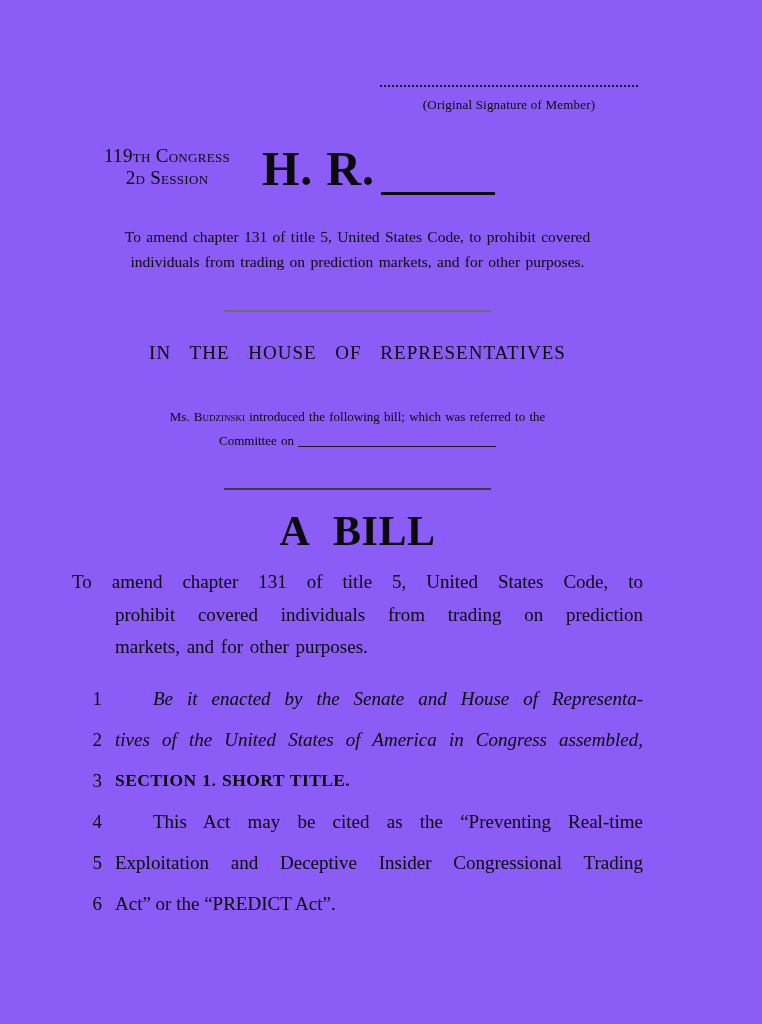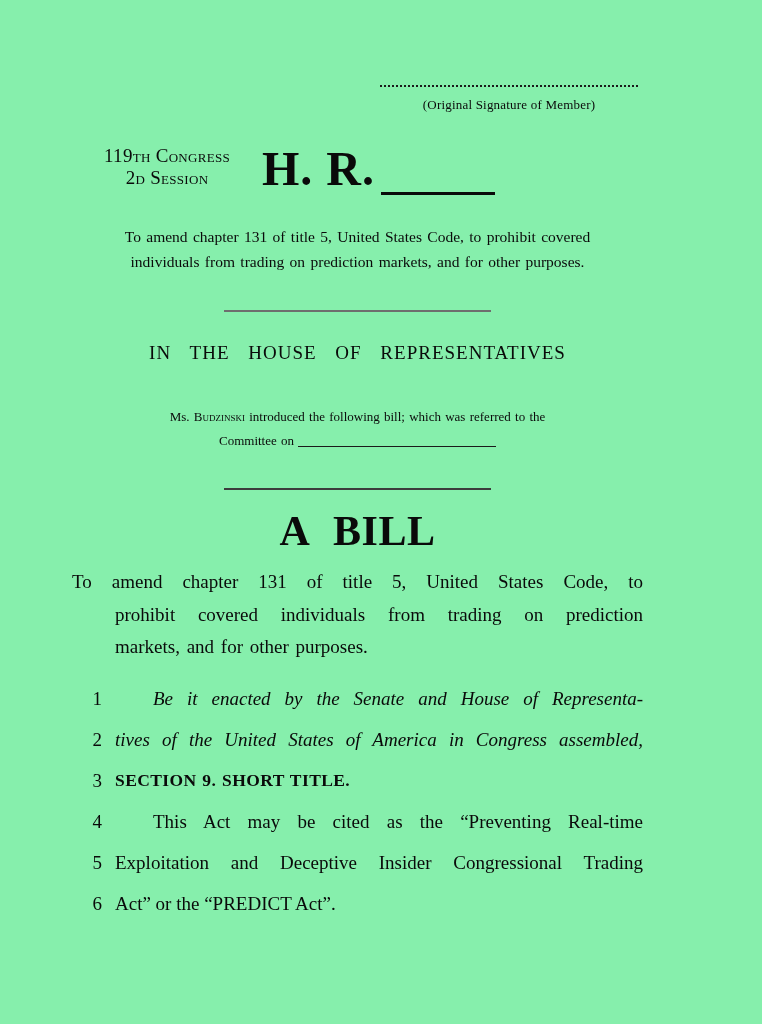--- a/index.html
+++ b/index.html
@@ -4,21 +4,21 @@
 <style>
   * { margin: 0; padding: 0; box-sizing: border-box; }
   html, body { background: #ffffff; }
   body { font-family: "Liberation Serif", serif; color: #0a0a0a; }
 
   .page {
     position: relative;
     width: 762px;
     height: 1024px;
     margin: 0 auto;
-    background: #86efac;
+    background: #8b5cf6;
     overflow: hidden;
     padding: 0 119px 0 72px; 
   }
 
   
   .sig-block {
     margin-top: 85px;
     margin-left: 308px;
     width: 258px;
   }
@@ -203,21 +203,21 @@
     <div class="bline">
       <span class="lnum">1</span>
       <div class="ltext italic ind just">Be it enacted by the Senate and House of Representa-</div>
     </div>
     <div class="bline">
       <span class="lnum">2</span>
       <div class="ltext italic just">tives of the United States of America in Congress assembled,</div>
     </div>
     <div class="bline">
       <span class="lnum">3</span>
-      <div class="ltext sechead">SECTION 9. SHORT TITLE.</div>
+      <div class="ltext sechead">SECTION 1. SHORT TITLE.</div>
     </div>
     <div class="bline">
       <span class="lnum">4</span>
       <div class="ltext ind just">This Act may be cited as the “Preventing Real-time</div>
     </div>
     <div class="bline">
       <span class="lnum">5</span>
       <div class="ltext just">Exploitation and Deceptive Insider Congressional Trading</div>
     </div>
     <div class="bline">

